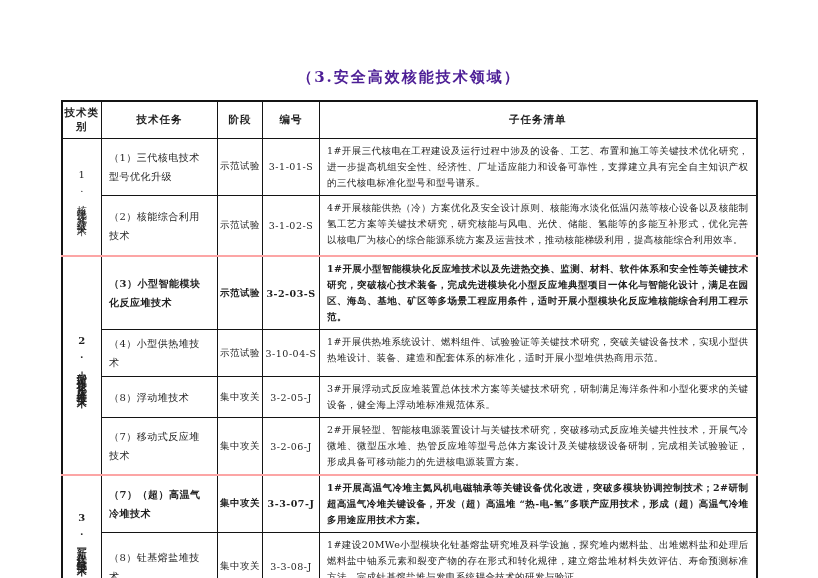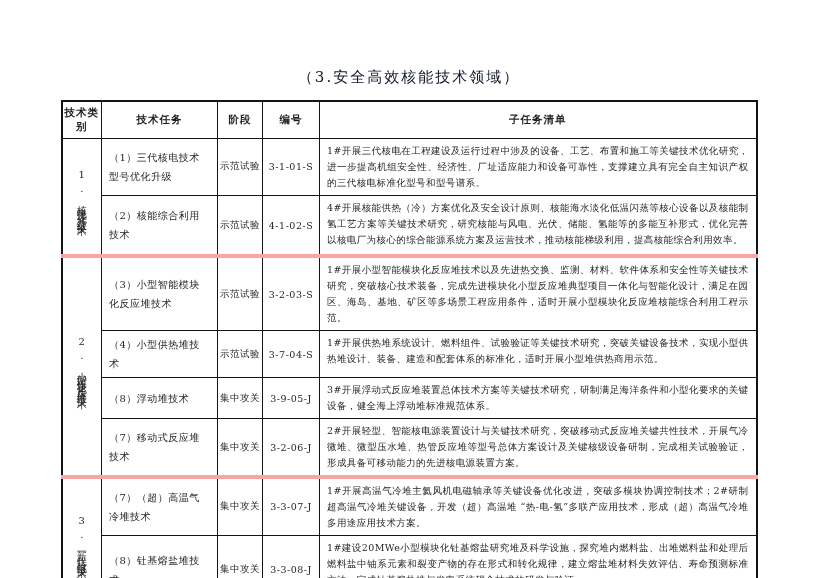--- a/index.html
+++ b/index.html
@@ -16,23 +16,23 @@
   }
   .page {
     box-sizing: border-box;
     width: 818px;
     height: 578px;
     padding-top: 68px;
   }
   .doc-title {
     text-align: center;
     font-size: 15px;
-    font-weight: normal;
+    font-weight: bold;
     letter-spacing: 2px;
-    color: #0f172a;
+    color: #4c1d95;
     margin: 0 0 13px 0;
     font-family: "DejaVu Serif", "Liberation Serif", serif;
   }
   table.task-table {
     border-collapse: collapse;
     table-layout: fixed;
     width: 695px;
     margin: 0 auto;
     border: 2px solid #141414;
   }
@@ -76,21 +76,22 @@
   }
   td.sub-cell {
     font-size: 9.5px;
     padding: 4px 7px 4px 7px;
     line-height: 1.68;
     text-align: justify;
     letter-spacing: 0.4px;
     vertical-align: top;
   }
   tr.group-start td {
-    border-top: 4px solid #fca5a5;
+    border-top: 2px solid #fca5a5;
+    font-weight: bold;
   }
 </style>
 </head>
 <body>
 
 <div class="page">
   <div class="doc-title">（3.安全高效核能技术领域）</div>
 
   <table class="task-table">
     <colgroup>
@@ -115,43 +116,43 @@
           <span class="vtext">1.核电优化升级技术</span>
         </td>
         <td class="task-cell">（1）三代核电技术型号优化升级</td>
         <td class="stage-cell">示范试验</td>
         <td class="code-cell">3-1-01-S</td>
         <td class="sub-cell">1#开展三代核电在工程建设及运行过程中涉及的设备、工艺、布置和施工等关键技术优化研究，进一步提高机组安全性、经济性、厂址适应能力和设备可靠性，支撑建立具有完全自主知识产权的三代核电标准化型号和型号谱系。</td>
       </tr>
       <tr style="height:61px">
         <td class="task-cell">（2）核能综合利用技术</td>
         <td class="stage-cell">示范试验</td>
-        <td class="code-cell">4-1-02-S</td>
+        <td class="code-cell">3-1-02-S</td>
         <td class="sub-cell">4#开展核能供热（冷）方案优化及安全设计原则、核能海水淡化低温闪蒸等核心设备以及核能制氢工艺方案等关键技术研究，研究核能与风电、光伏、储能、氢能等的多能互补形式，优化完善以核电厂为核心的综合能源系统方案及运营技术，推动核能梯级利用，提高核能综合利用效率。</td>
       </tr>
 
       <tr class="group-start" style="height:63px">
         <td class="cat-cell" rowspan="4">
           <span class="vtext">2.小型模块化反应堆技术</span>
         </td>
         <td class="task-cell">（3）小型智能模块化反应堆技术</td>
         <td class="stage-cell">示范试验</td>
         <td class="code-cell">3-2-03-S</td>
         <td class="sub-cell">1#开展小型智能模块化反应堆技术以及先进热交换、监测、材料、软件体系和安全性等关键技术研究，突破核心技术装备，完成先进模块化小型反应堆典型项目一体化与智能化设计，满足在园区、海岛、基地、矿区等多场景工程应用条件，适时开展小型模块化反应堆核能综合利用工程示范。</td>
       </tr>
       <tr style="height:42px">
         <td class="task-cell">（4）小型供热堆技术</td>
         <td class="stage-cell">示范试验</td>
-        <td class="code-cell">3-7-04-S</td>
+        <td class="code-cell">3-10-04-S</td>
         <td class="sub-cell">1#开展供热堆系统设计、燃料组件、试验验证等关键技术研究，突破关键设备技术，实现小型供热堆设计、装备、建造和配套体系的标准化，适时开展小型堆供热商用示范。</td>
       </tr>
       <tr style="height:38px">
         <td class="task-cell">（8）浮动堆技术</td>
         <td class="stage-cell">集中攻关</td>
-        <td class="code-cell">3-9-05-J</td>
+        <td class="code-cell">3-2-05-J</td>
         <td class="sub-cell">3#开展浮动式反应堆装置总体技术方案等关键技术研究，研制满足海洋条件和小型化要求的关键设备，健全海上浮动堆标准规范体系。</td>
       </tr>
       <tr style="height:42px">
         <td class="task-cell">（7）移动式反应堆技术</td>
         <td class="stage-cell">集中攻关</td>
         <td class="code-cell">3-2-06-J</td>
         <td class="sub-cell">2#开展轻型、智能核电源装置设计与关键技术研究，突破移动式反应堆关键共性技术，开展气冷微堆、微型压水堆、热管反应堆等型号总体方案设计及关键核级设备研制，完成相关试验验证，形成具备可移动能力的先进核电源装置方案。</td>
       </tr>
 
       <tr class="group-start" style="height:43px">

